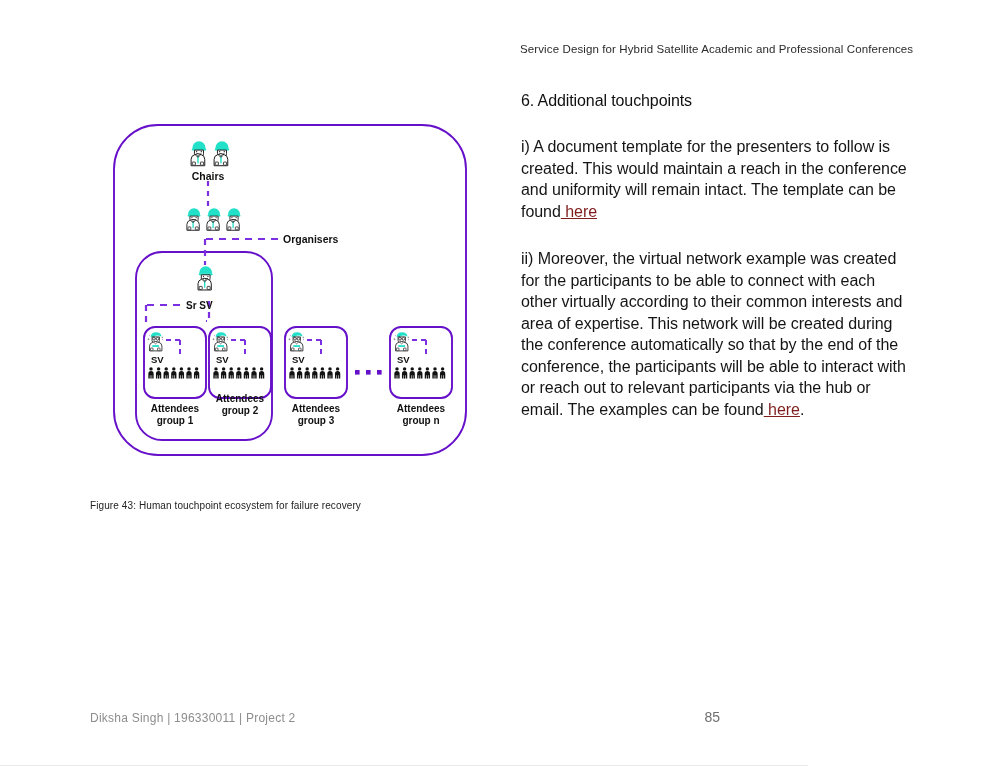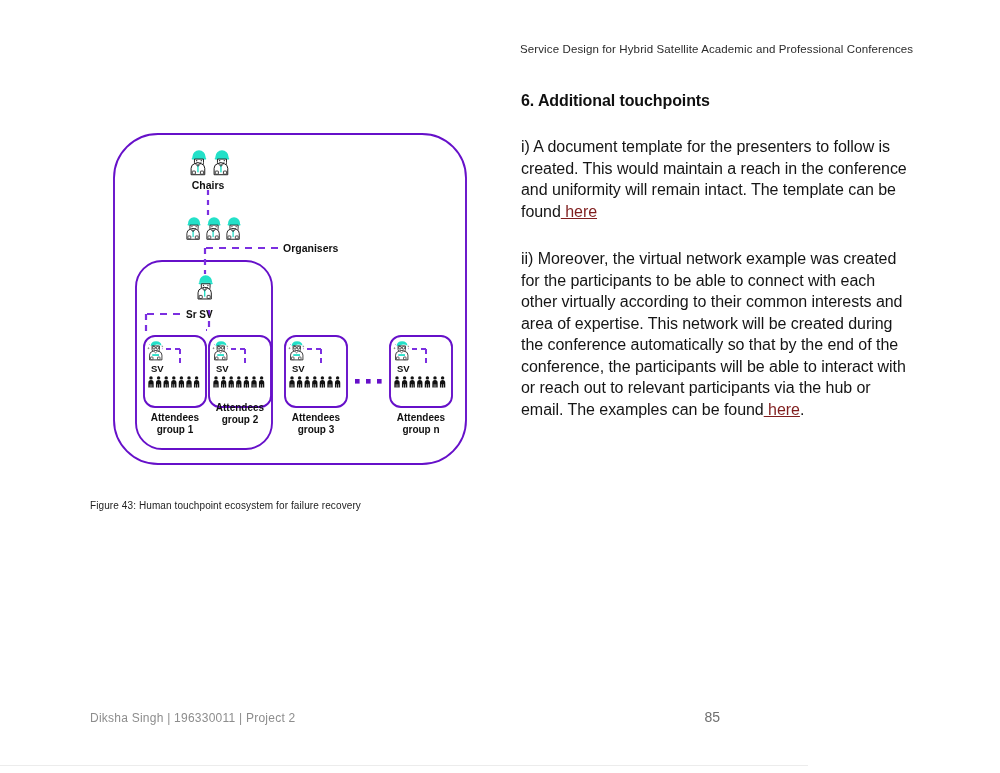--- a/index.html
+++ b/index.html
@@ -38,21 +38,21 @@
 
   
   .text-col {
     position: absolute;
     left: 521px;
     top: 92px;
     width: 392px;
   }
   .section-heading {
     font-size: 16px;
-    font-weight: bold;
+    font-weight: normal;
     color: #101010;
     letter-spacing: -0.1px;
     margin: 0 0 26px 0;
   }
   .para {
     font-size: 16px;
     line-height: 21.5px;
     color: #151515;
     margin: 0 0 26px 0;
     letter-spacing: -0.05px;
@@ -89,21 +89,21 @@
     right: 88px;
     top: 709px;
     font-size: 14px;
     color: #6f6f6f;
   }
 
   
   .figure {
     position: absolute;
     left: 110px;
-    top: 130px;
+    top: 121px;
     width: 360px;
     height: 350px;
   }
   .figure svg { display: block; }
 </style>
 </head>
 <body>
 
 <div class="page">
 

